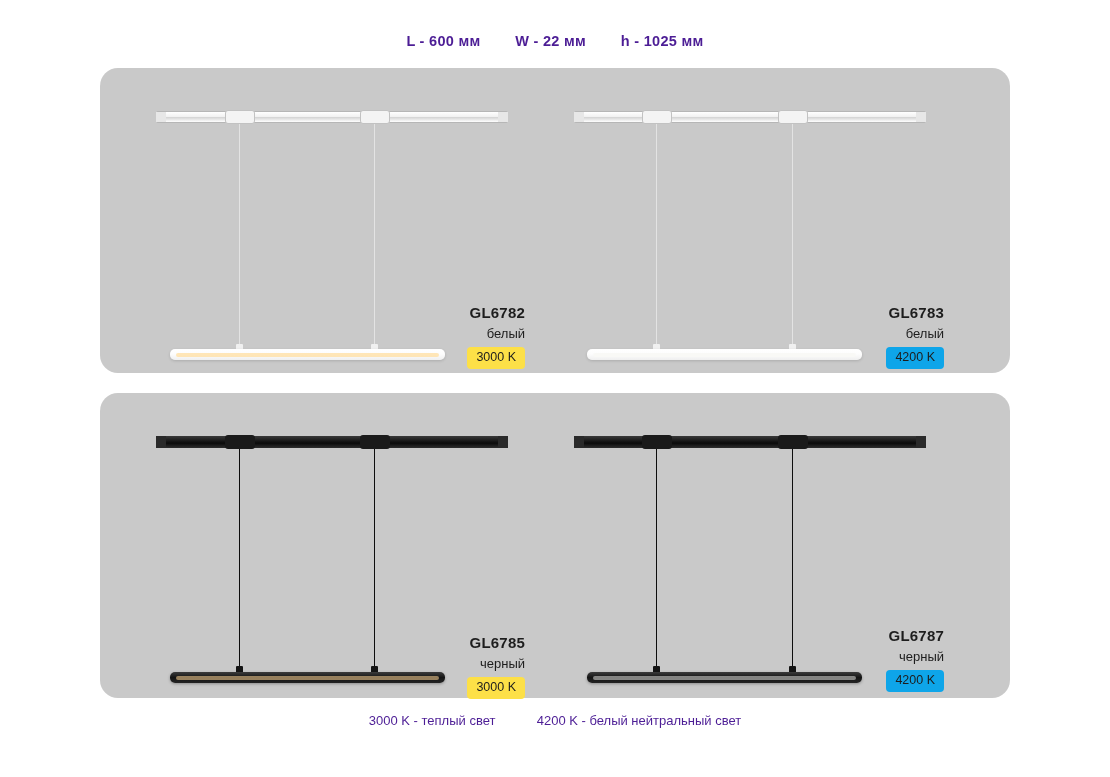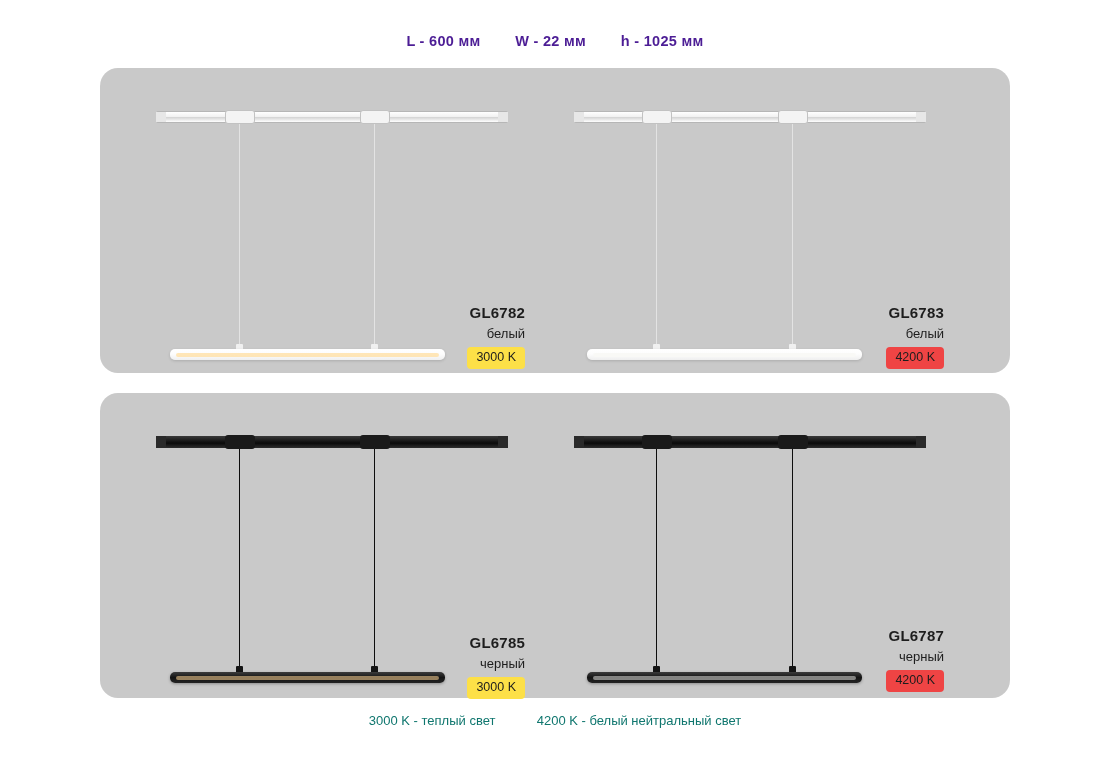--- a/index.html
+++ b/index.html
@@ -155,31 +155,31 @@
   .kelvin {
     display: inline-block;
     margin-top: 5px;
     padding: 3px 9px 3px 9px;
     border-radius: 4px;
     font-size: 12.5px;
     color: #1d1d1d;
     white-space: nowrap;
   }
   .kelvin.warm { background: #fde047; }
-  .kelvin.neutral { background: #ef4444; }
+  .kelvin.neutral { background: #0ea5e9; }
 
   
   .legend {
     position: absolute;
     top: 713px;
     left: 0;
     width: 1110px;
     text-align: center;
     font-size: 13px;
-    color: #0f766e;
+    color: #4c1d95;
   }
   .legend .sep { display: inline-block; width: 34px; }
 </style>
 </head>
 <body>
 
 <div class="dims">
   <span>L - 600 мм</span>
   <span class="gap"></span>
   <span>W - 22 мм</span>

